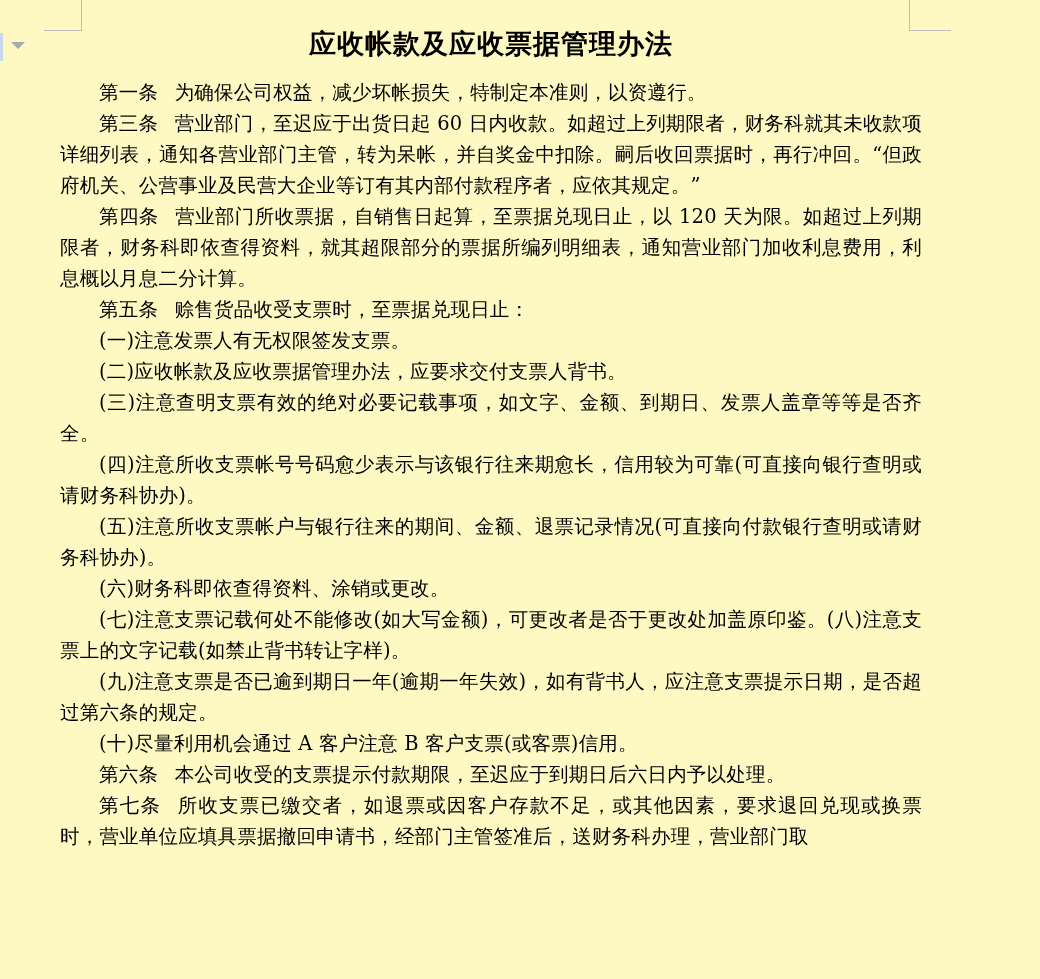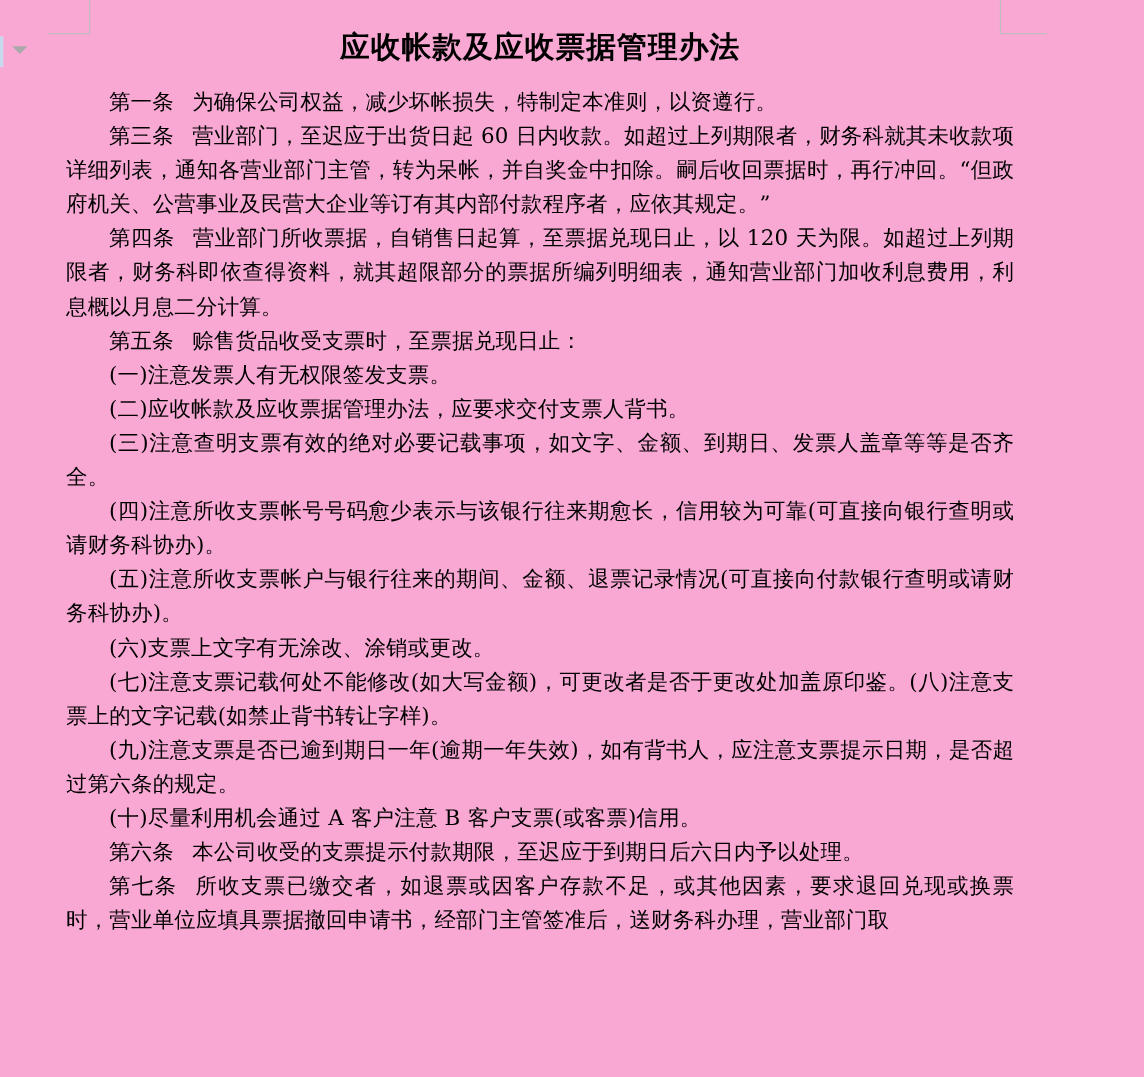--- a/index.html
+++ b/index.html
@@ -12,21 +12,21 @@
     height: 979px;
     overflow: hidden;
     font-family: "DejaVu Serif", "Liberation Serif", serif;
     color: #000000;
   }
 
   #page {
     position: relative;
     width: 1040px;
     height: 979px;
-    background: #f9a8d4;
+    background: #fef9c3;
   }
 
   
   .left-rail {
     position: absolute;
     left: 0;
     top: 33px;
     width: 3px;
     height: 28px;
     background: #c6d9ef;
@@ -118,21 +118,21 @@
     <div class="body-block" id="paragraphs">
         <p class="para"><span class="lead">第一条</span><span>为确保公司权益，减少坏帐损失，特制定本准则，以资遵行。</span></p>
         <p class="para"><span class="lead">第三条</span><span>营业部门，至迟应于出货日起 60 日内收款。如超过上列期限者，财务科就其未收款项详细列表，通知各营业部门主管，转为呆帐，并自奖金中扣除。嗣后收回票据时，再行冲回。“但政府机关、公营事业及民营大企业等订有其内部付款程序者，应依其规定。”</span></p>
         <p class="para"><span class="lead">第四条</span><span>营业部门所收票据，自销售日起算，至票据兑现日止，以 120 天为限。如超过上列期限者，财务科即依查得资料，就其超限部分的票据所编列明细表，通知营业部门加收利息费用，利息概以月息二分计算。</span></p>
         <p class="para"><span class="lead">第五条</span><span>赊售货品收受支票时，至票据兑现日止：</span></p>
         <p class="para"><span>(一)注意发票人有无权限签发支票。</span></p>
         <p class="para"><span>(二)应收帐款及应收票据管理办法，应要求交付支票人背书。</span></p>
         <p class="para"><span>(三)注意查明支票有效的绝对必要记载事项，如文字、金额、到期日、发票人盖章等等是否齐全。</span></p>
         <p class="para"><span>(四)注意所收支票帐号号码愈少表示与该银行往来期愈长，信用较为可靠(可直接向银行查明或请财务科协办)。</span></p>
         <p class="para"><span>(五)注意所收支票帐户与银行往来的期间、金额、退票记录情况(可直接向付款银行查明或请财务科协办)。</span></p>
-        <p class="para"><span>(六)支票上文字有无涂改、涂销或更改。</span></p>
+        <p class="para"><span>(六)财务科即依查得资料、涂销或更改。</span></p>
         <p class="para"><span>(七)注意支票记载何处不能修改(如大写金额)，可更改者是否于更改处加盖原印鉴。(八)注意支票上的文字记载(如禁止背书转让字样)。</span></p>
         <p class="para"><span>(九)注意支票是否已逾到期日一年(逾期一年失效)，如有背书人，应注意支票提示日期，是否超过第六条的规定。</span></p>
         <p class="para"><span>(十)尽量利用机会通过 A 客户注意 B 客户支票(或客票)信用。</span></p>
         <p class="para"><span class="lead">第六条</span><span>本公司收受的支票提示付款期限，至迟应于到期日后六日内予以处理。</span></p>
         <p class="para"><span class="lead">第七条</span><span>所收支票已缴交者，如退票或因客户存款不足，或其他因素，要求退回兑现或换票时，营业单位应填具票据撤回申请书，经部门主管签准后，送财务科办理，营业部门取</span></p>
       </div>
   </div>
 
 </div>
 

